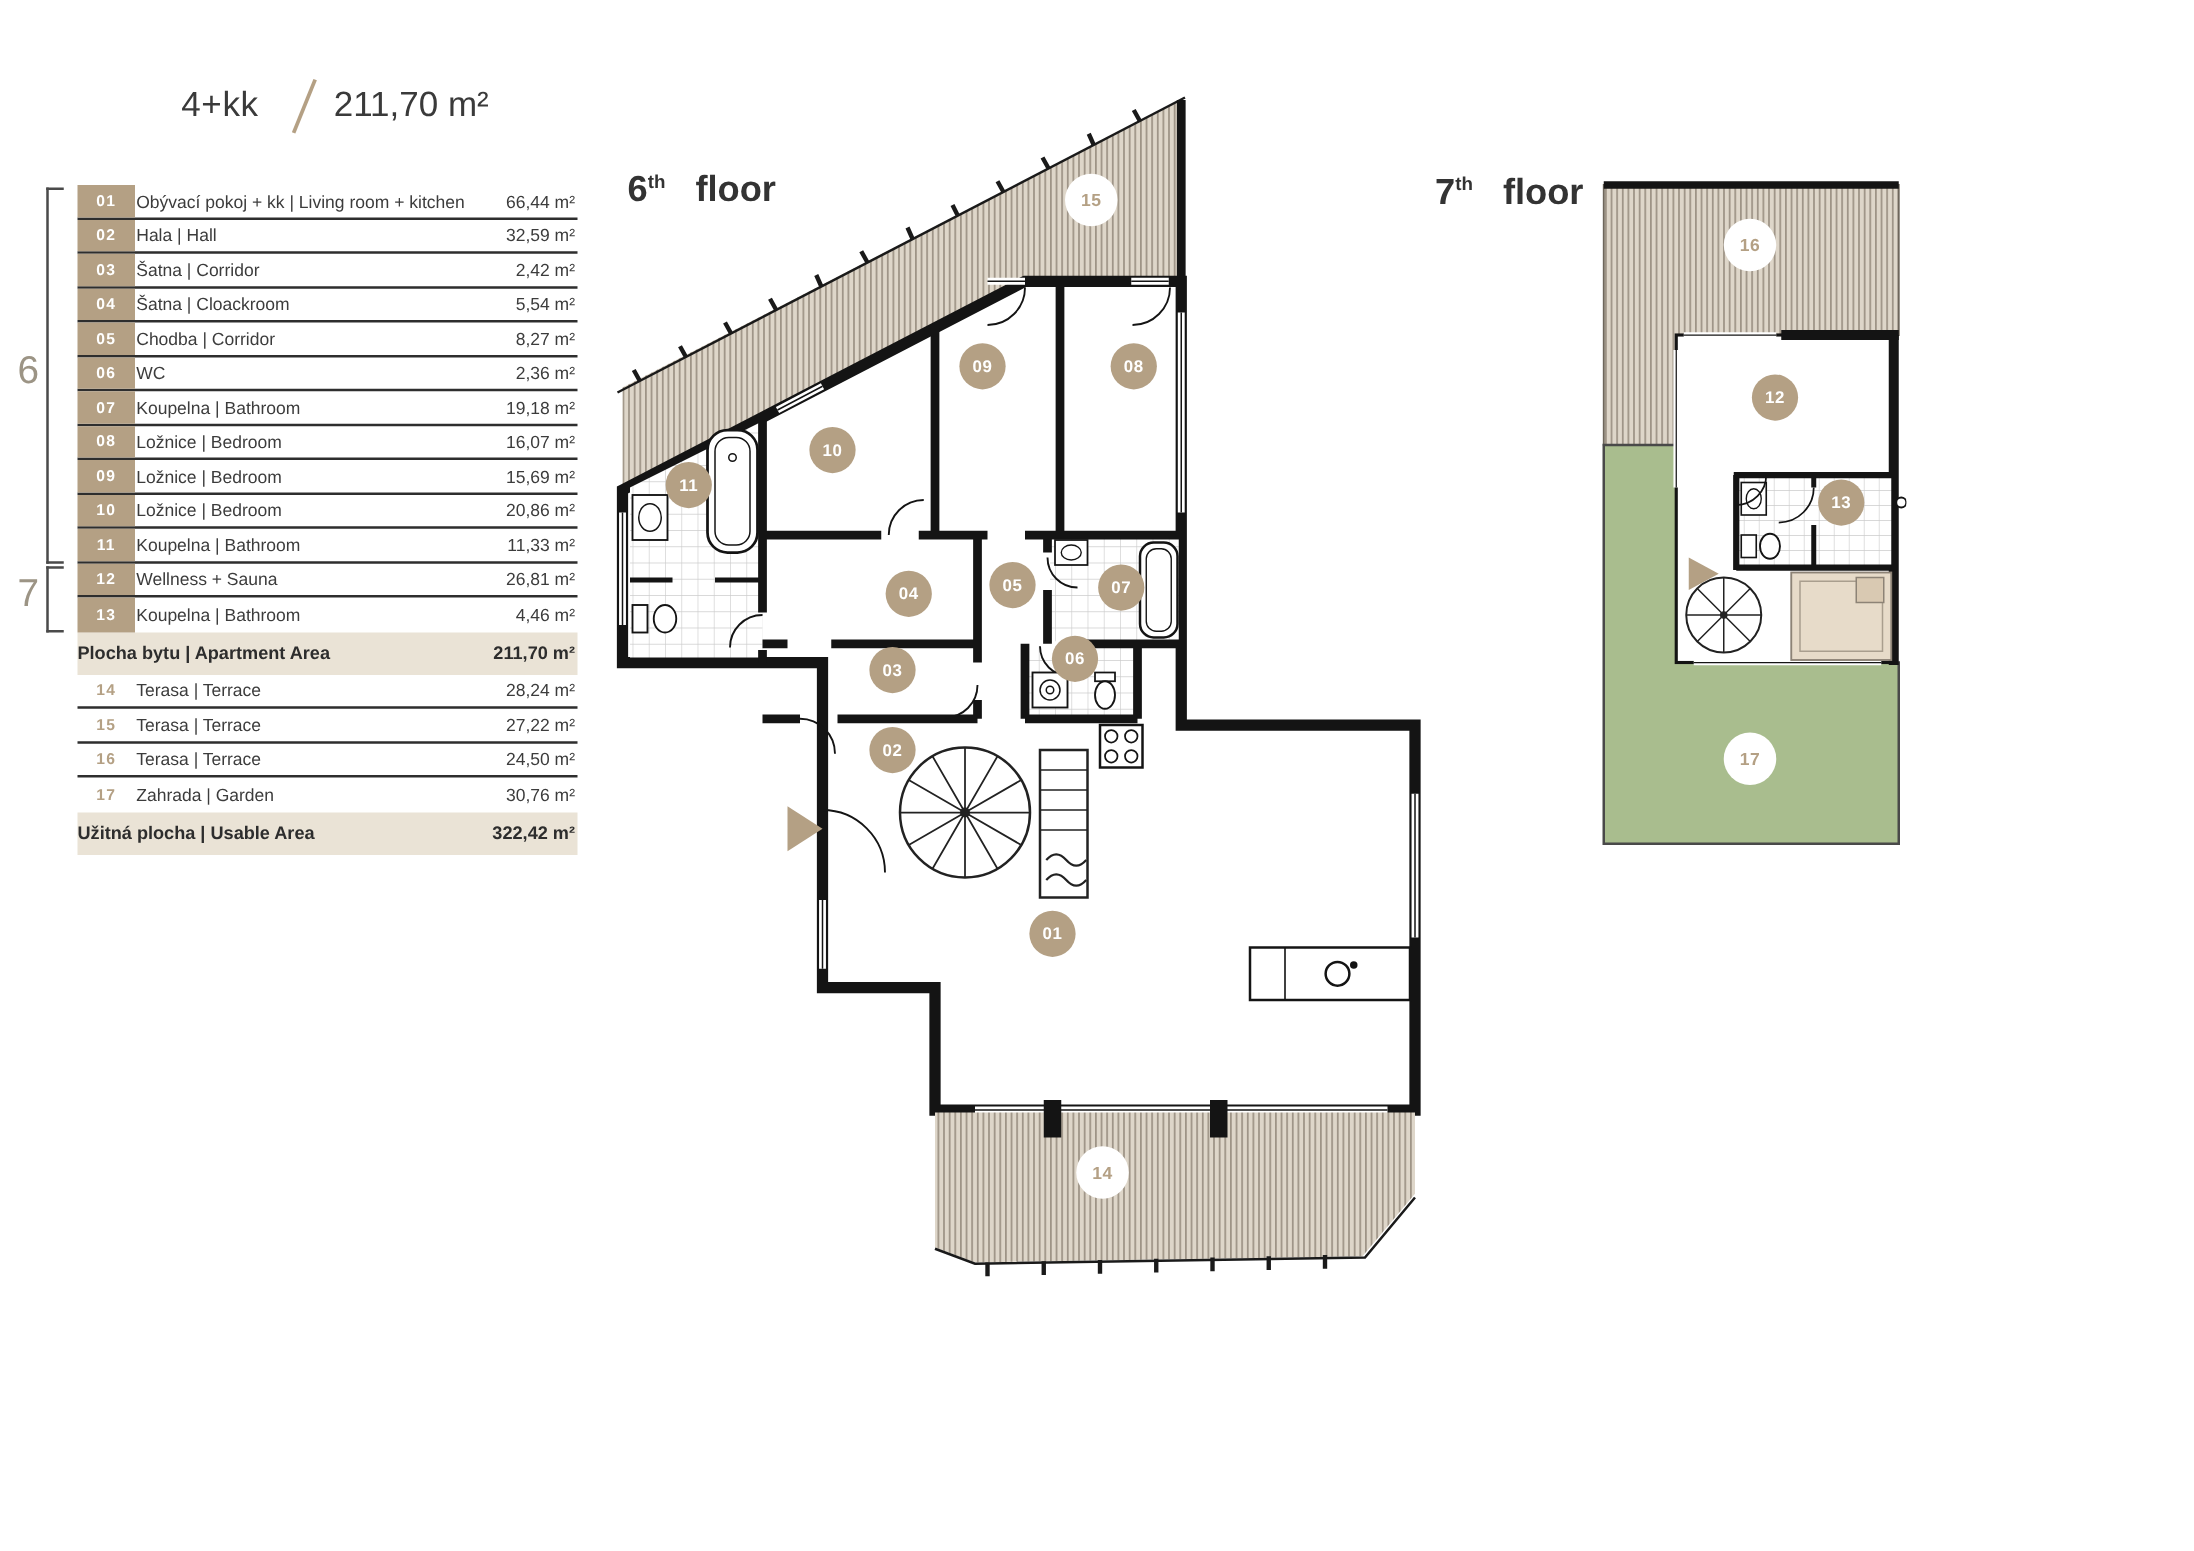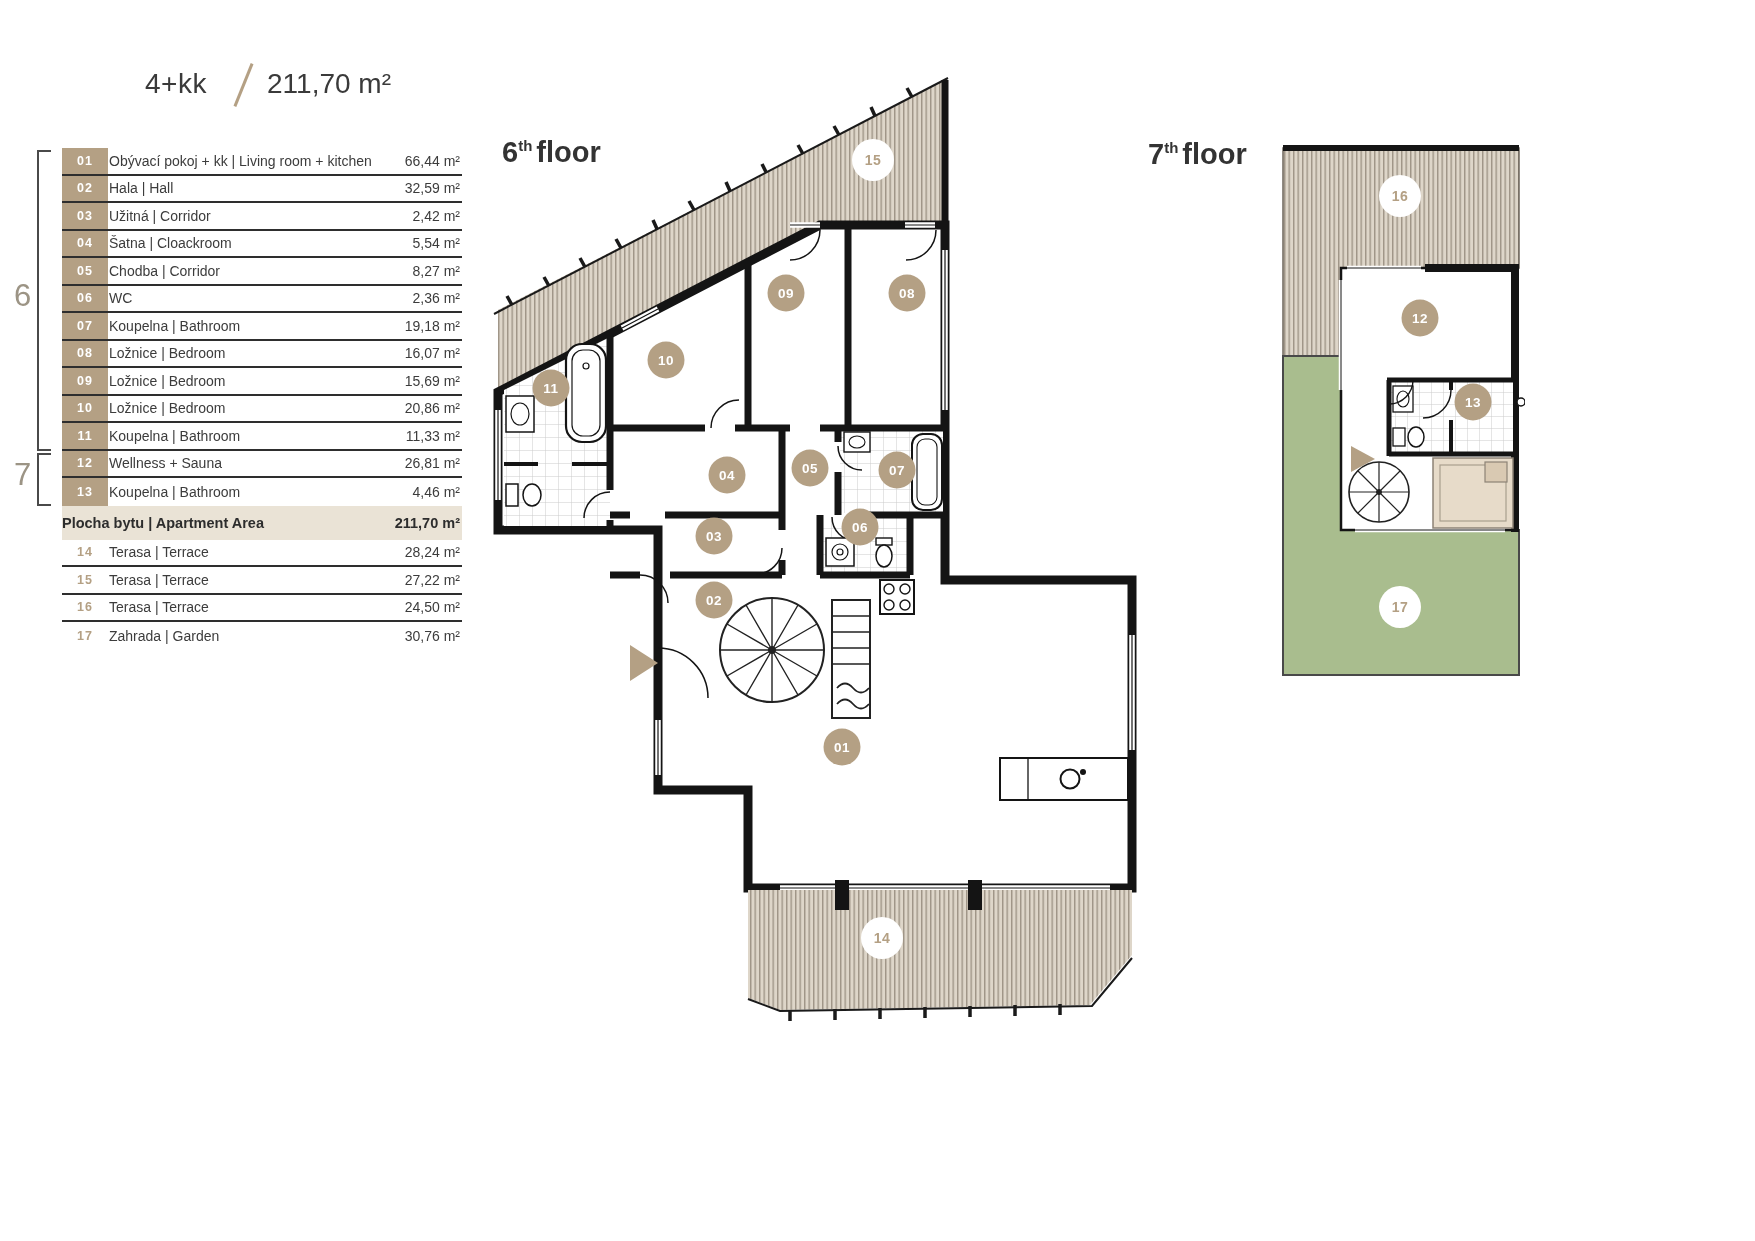--- a/index.html
+++ b/index.html
@@ -30,21 +30,21 @@
   .bracket{position:absolute;width:14px;border:2px solid #4a4a4a;border-right:none;box-sizing:border-box;}
   .b6{left:37px;top:150px;height:301px;}
   .b7{left:37px;top:453px;height:53px;}
   .bracket-label{position:absolute;font-size:31px;color:#9c9485;}
   .bl6{left:14px;top:278px;}
   .bl7{left:14px;top:457px;}
 
   
   .floor-label{position:absolute;font-size:29px;font-weight:600;color:#333;white-space:nowrap;}
   .floor-label sup{font-size:15px;}
-  .floor-label .fw{margin-left:4px;}
+  .floor-label .fw{margin-left:24px;}
 
   
   .plan{position:absolute;}
   .badge{position:absolute;transform:translate(-50%,-50%);border-radius:50%;
          display:flex;align-items:center;justify-content:center;font-weight:700;}
   .badge.room{width:37px;height:37px;background:#b4a084;color:#fff;font-size:13.5px;letter-spacing:.5px;}
   .badge.out{width:42px;height:42px;background:#fff;color:#b4a084;font-size:14px;letter-spacing:.5px;}
 </style>
 </head>
 <body>
@@ -68,21 +68,21 @@
         <div class="rname">Obývací pokoj + kk | Living room + kitchen</div>
         <div class="rarea">66,44 m²</div>
       </div>
     <div class="row">
         <div class="chip">02</div>
         <div class="rname">Hala | Hall</div>
         <div class="rarea">32,59 m²</div>
       </div>
     <div class="row">
         <div class="chip">03</div>
-        <div class="rname">Užitná | Corridor</div>
+        <div class="rname">Šatna | Corridor</div>
         <div class="rarea">2,42 m²</div>
       </div>
     <div class="row">
         <div class="chip">04</div>
         <div class="rname">Šatna | Cloackroom</div>
         <div class="rarea">5,54 m²</div>
       </div>
     <div class="row">
         <div class="chip">05</div>
         <div class="rname">Chodba | Corridor</div>
@@ -148,20 +148,24 @@
         <div class="onum">16</div>
         <div class="rname">Terasa | Terrace</div>
         <div class="rarea">24,50 m²</div>
       </div>
     <div class="row noline">
         <div class="onum">17</div>
         <div class="rname">Zahrada | Garden</div>
         <div class="rarea">30,76 m²</div>
       </div>
 
+    <div class="total">
+      <div class="tlabel">Užitná plocha | Usable Area</div>
+      <div class="tarea">322,42 m²</div>
+    </div>
   </div>
 
   <div class="floor-label" style="left:502px;top:136px;">
     <span>6</span><sup>th</sup><span class="fw">floor</span>
   </div>
   <div class="floor-label" style="left:1148px;top:138px;">
     <span>7</span><sup>th</sup><span class="fw">floor</span>
   </div>
 
   <div class="plan" style="left:480px;top:60px;width:660px;height:980px;">

